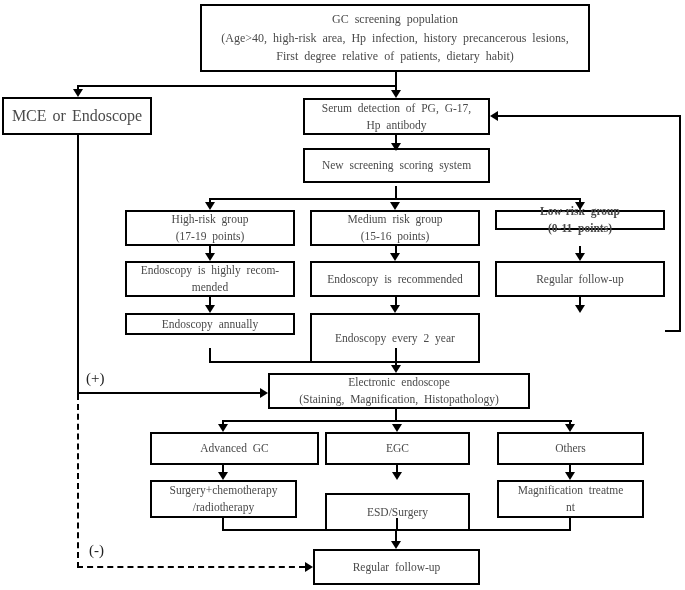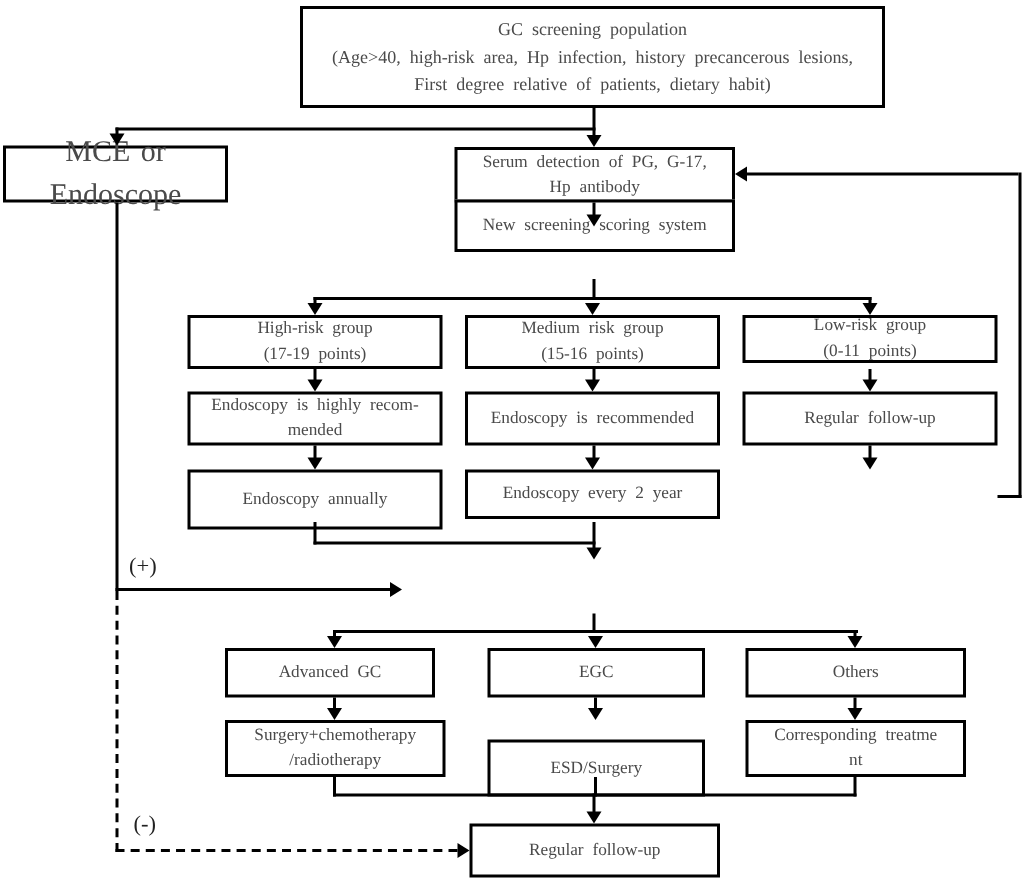--- a/index.html
+++ b/index.html
@@ -7,21 +7,21 @@
     position:relative;width:685px;height:590px;background:#fff;
     font-family:"Liberation Serif","DejaVu Serif",serif;
     color:#4a4a4a;overflow:hidden;
   }
   .node{
     position:absolute;box-sizing:border-box;border:2px solid #000;background:#fff;
     display:flex;align-items:center;justify-content:center;text-align:center;
     font-size:11.5px;line-height:1.45;white-space:pre-line;word-spacing:3px;
     padding:1px 4px;
   }
-  .node.big{font-size:20px;word-spacing:2px;}
+  .node.big{font-size:16px;word-spacing:2px;}
   .node.top{font-size:12px;line-height:1.55;}
   .line{position:absolute;background:#000;}
   .dash-v{position:absolute;width:0;border-left:2px dashed #000;}
   .dash-h{position:absolute;height:0;border-top:2px dashed #000;}
   .arr-d{position:absolute;width:0;height:0;
     border-left:5px solid transparent;border-right:5px solid transparent;
     border-top:8px solid #000;}
   .arr-r{position:absolute;width:0;height:0;
     border-top:5px solid transparent;border-bottom:5px solid transparent;
     border-left:8px solid #000;}
@@ -37,46 +37,48 @@
 
   <div class="node top" style="left:200px;top:4px;width:390px;height:68px;">GC screening population
 (Age&gt;40, high-risk area, Hp infection, history precancerous lesions,
 First degree relative of patients, dietary habit)</div>
 
   <div class="node big" style="left:2px;top:97px;width:150px;height:38px;">MCE or Endoscope</div>
 
   <div class="node" style="left:303px;top:98px;width:187px;height:37px;">Serum detection of PG, G-17,
 Hp antibody</div>
 
-  <div class="node" style="left:303px;top:133px;width:187px;height:35px;">New screening scoring system</div>
+  <div class="node" style="left:303px;top:148px;width:187px;height:35px;">New screening scoring system</div>
 
   <div class="node" style="left:125px;top:210px;width:170px;height:36px;">High-risk group
 (17-19 points)</div>
   <div class="node" style="left:310px;top:210px;width:170px;height:36px;">Medium risk group
 (15-16 points)</div>
-  <div class="node" style="left:495px;top:210px;width:170px;height:32px;">Low-risk group
+  <div class="node" style="left:495px;top:210px;width:170px;height:20px;font-weight:bold;">Low-risk group
 (0-11 points)</div>
 
   <div class="node" style="left:310px;top:261px;width:170px;height:36px;">Endoscopy is recommended</div>
   <div class="node" style="left:125px;top:261px;width:170px;height:36px;">Endoscopy is highly recom-
 mended</div>
   <div class="node" style="left:495px;top:261px;width:170px;height:36px;">Regular follow-up</div>
 
-  <div class="node" style="left:125px;top:313px;width:170px;height:40px;">Endoscopy annually</div>
-  <div class="node" style="left:310px;top:313px;width:170px;height:33px;">Endoscopy every 2 year</div>
+  <div class="node" style="left:125px;top:313px;width:170px;height:22px;">Endoscopy annually</div>
+  <div class="node" style="left:310px;top:313px;width:170px;height:50px;">Endoscopy every 2 year</div>
 
+  <div class="node" style="left:268px;top:373px;width:262px;height:36px;">Electronic endoscope
+(Staining, Magnification, Histopathology)</div>
 
-  <div class="node" style="left:150px;top:432px;width:140px;height:33px;">Advanced GC</div>
+  <div class="node" style="left:150px;top:432px;width:169px;height:33px;">Advanced GC</div>
   <div class="node" style="left:325px;top:432px;width:145px;height:33px;">EGC</div>
   <div class="node" style="left:150px;top:480px;width:147px;height:38px;">Surgery+chemotherapy
 /radiotherapy</div>
 
   <div class="node" style="left:497px;top:432px;width:147px;height:33px;">Others</div>
   <div class="node" style="left:325px;top:480px;width:145px;height:38px;margin-top:13px;">ESD/Surgery</div>
-  <div class="node" style="left:497px;top:480px;width:147px;height:38px;">Corresponding treatme
+  <div class="node" style="left:497px;top:480px;width:147px;height:38px;">Magnification treatme
 nt</div>
 
   <div class="node" style="left:313px;top:549px;width:167px;height:36px;">Regular follow-up</div>
 
   <div class="edge-label" style="left:86px;top:370px;">(+)</div>
   <div class="edge-label" style="left:89px;top:542px;">(-)</div>
 
   <div class="line" style="left:395px;top:72px;width:2px;height:20px;"></div>
   <div class="line" style="left:77px;top:85px;width:320px;height:2px;"></div>
   <div class="line" style="left:77px;top:85px;width:2px;height:6px;"></div>

